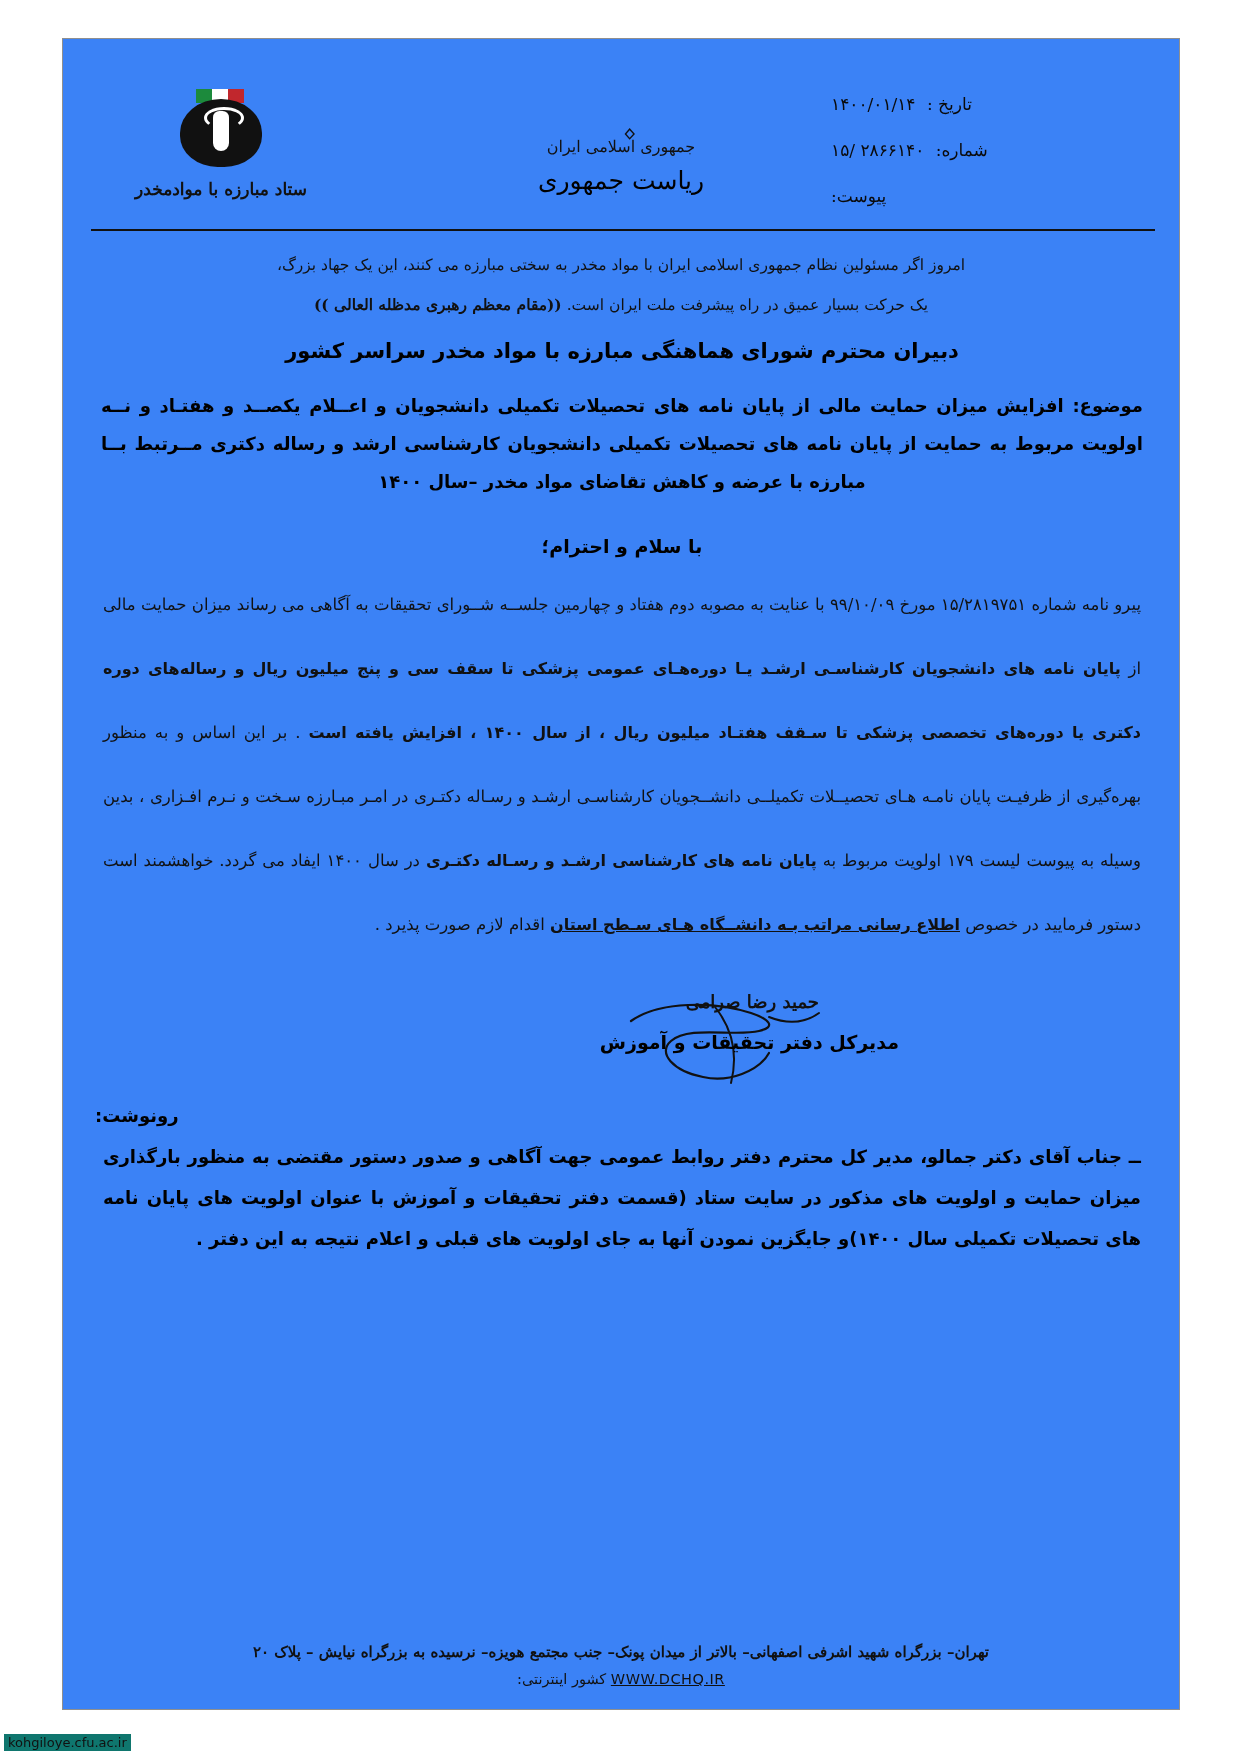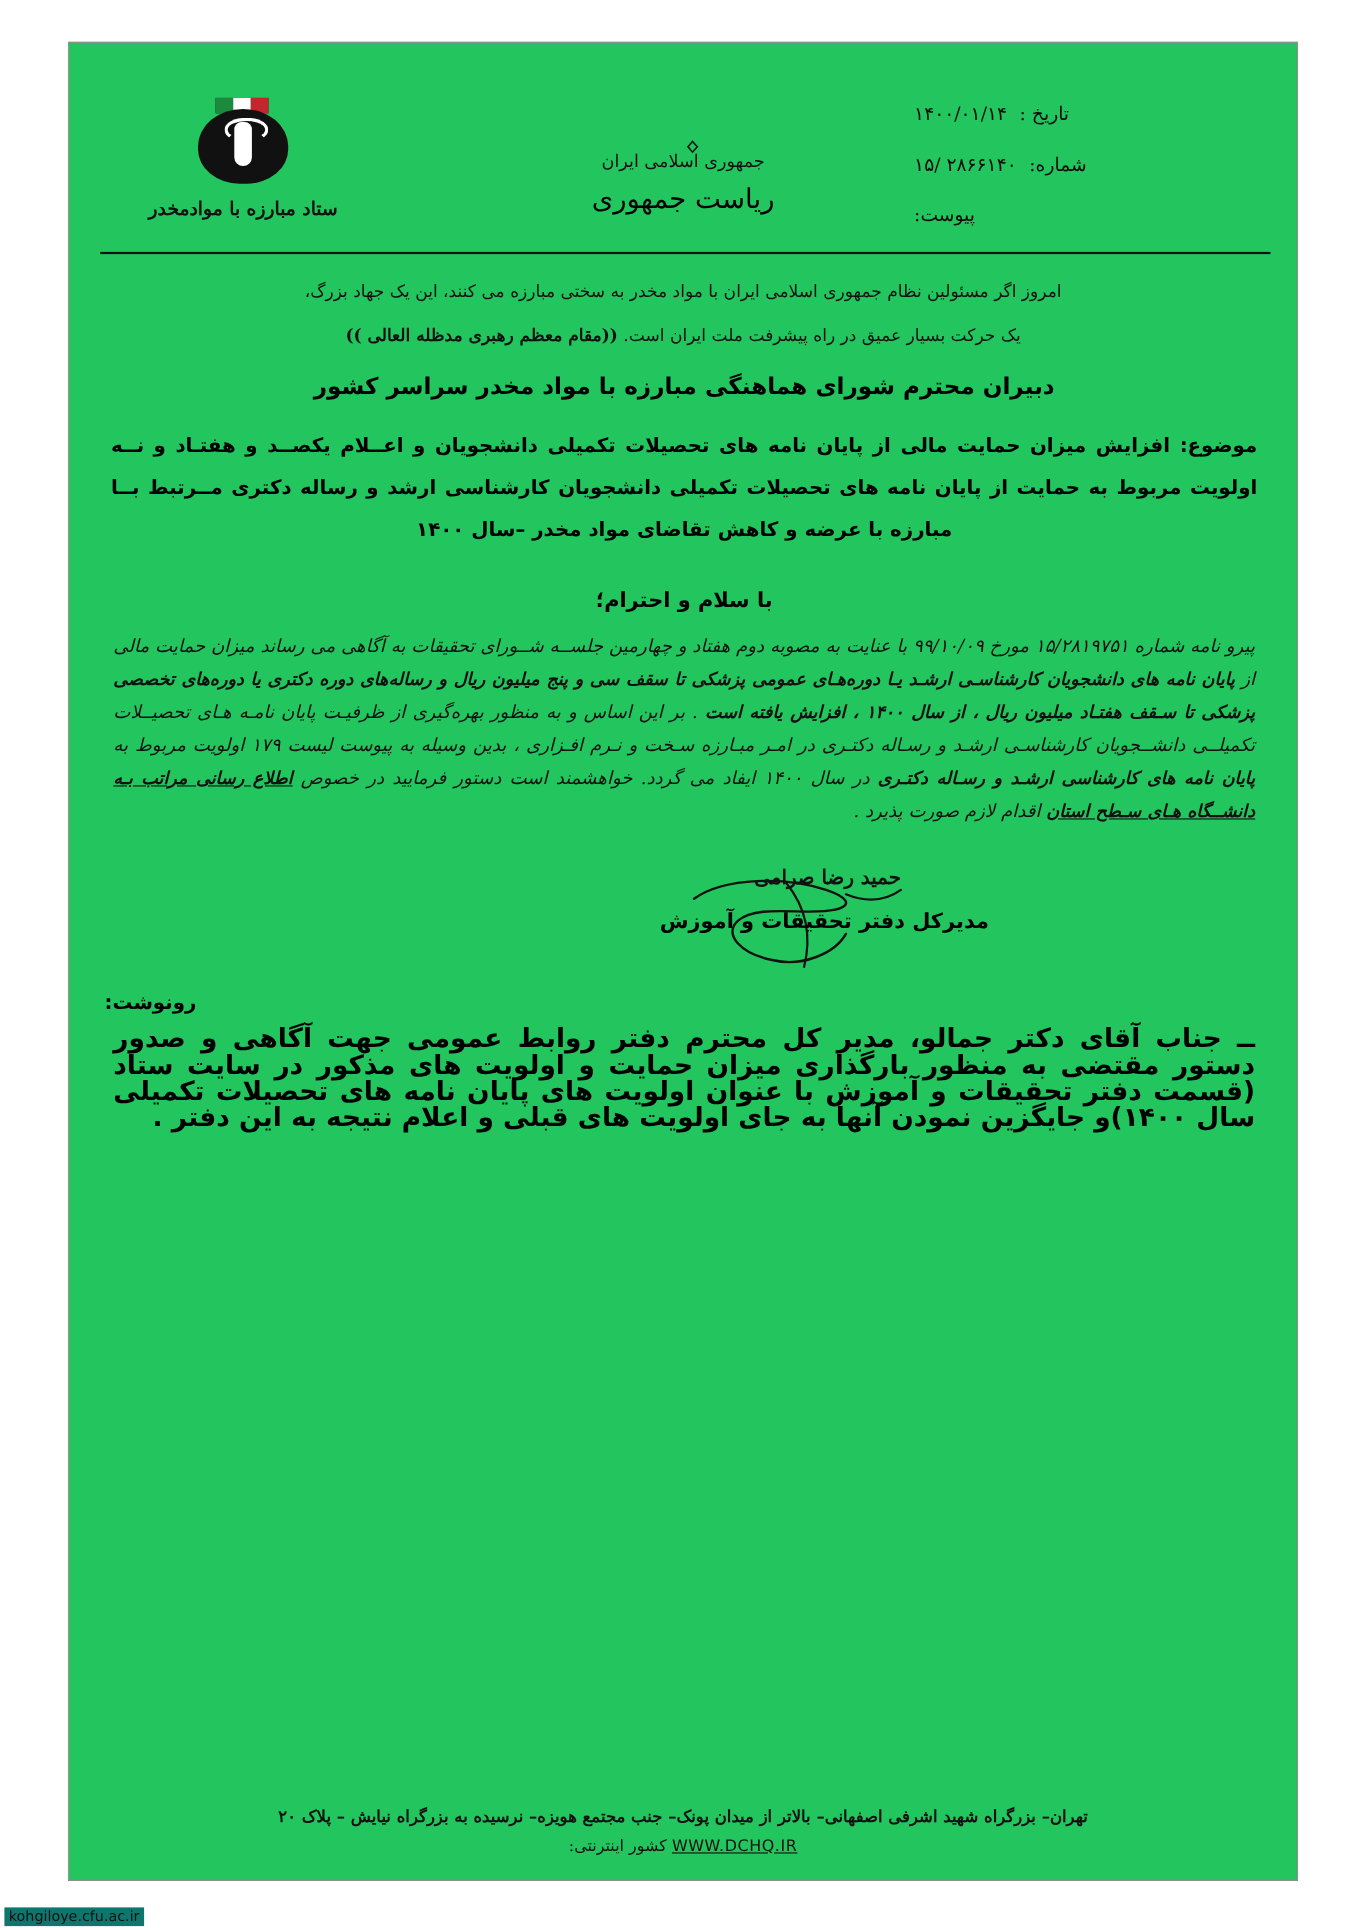--- a/index.html
+++ b/index.html
@@ -17,21 +17,21 @@
     background: #ffffff;
     overflow: hidden;
     box-sizing: border-box;
   }
   .sheet {
     position: absolute;
     left: 62px;
     top: 38px;
     width: 1118px;
     height: 1672px;
-    background: #22c55e;
+    background: #3b82f6;
     border: 1px solid #8f8f8f;
     box-sizing: border-box;
   }
   
   .header {
     position: absolute;
     left: 0; top: 0;
     width: 100%;
     height: 182px;
   }
@@ -186,25 +186,24 @@
   .salutation {
     margin-top: 34px;
     text-align: center;
     font-size: 19px;
     font-weight: bold;
   }
   .para {
     margin-top: 16px;
     font-family: "DejaVu Serif", serif;
     font-size: 16.5px;
-    line-height: 30px;
+    line-height: 64px;
     text-align: justify;
     color: #111;
     padding: 0 8px;
-    font-style: italic;
   }
   .para b { font-family: "DejaVu Sans", sans-serif; font-size: 16px; }
   .para .ul { text-decoration: underline; }
 
   
   .sig {
     margin-top: 34px;
     position: relative;
     height: 110px;
   }
@@ -236,23 +235,23 @@
 
   .cc-label {
     margin-top: 4px;
     text-align: left;
     direction: rtl;
     font-size: 18px;
     font-weight: bold;
   }
   .cc-body {
     margin-top: 10px;
-    font-size: 24px;
-    font-weight: bold;
-    line-height: 24px;
+    font-size: 18px;
+    font-weight: bold;
+    line-height: 41px;
     text-align: justify;
     color: #000;
     padding: 0 8px;
   }
 
   
   .footer {
     position: absolute;
     left: 0; right: 0;
     bottom: 22px;

